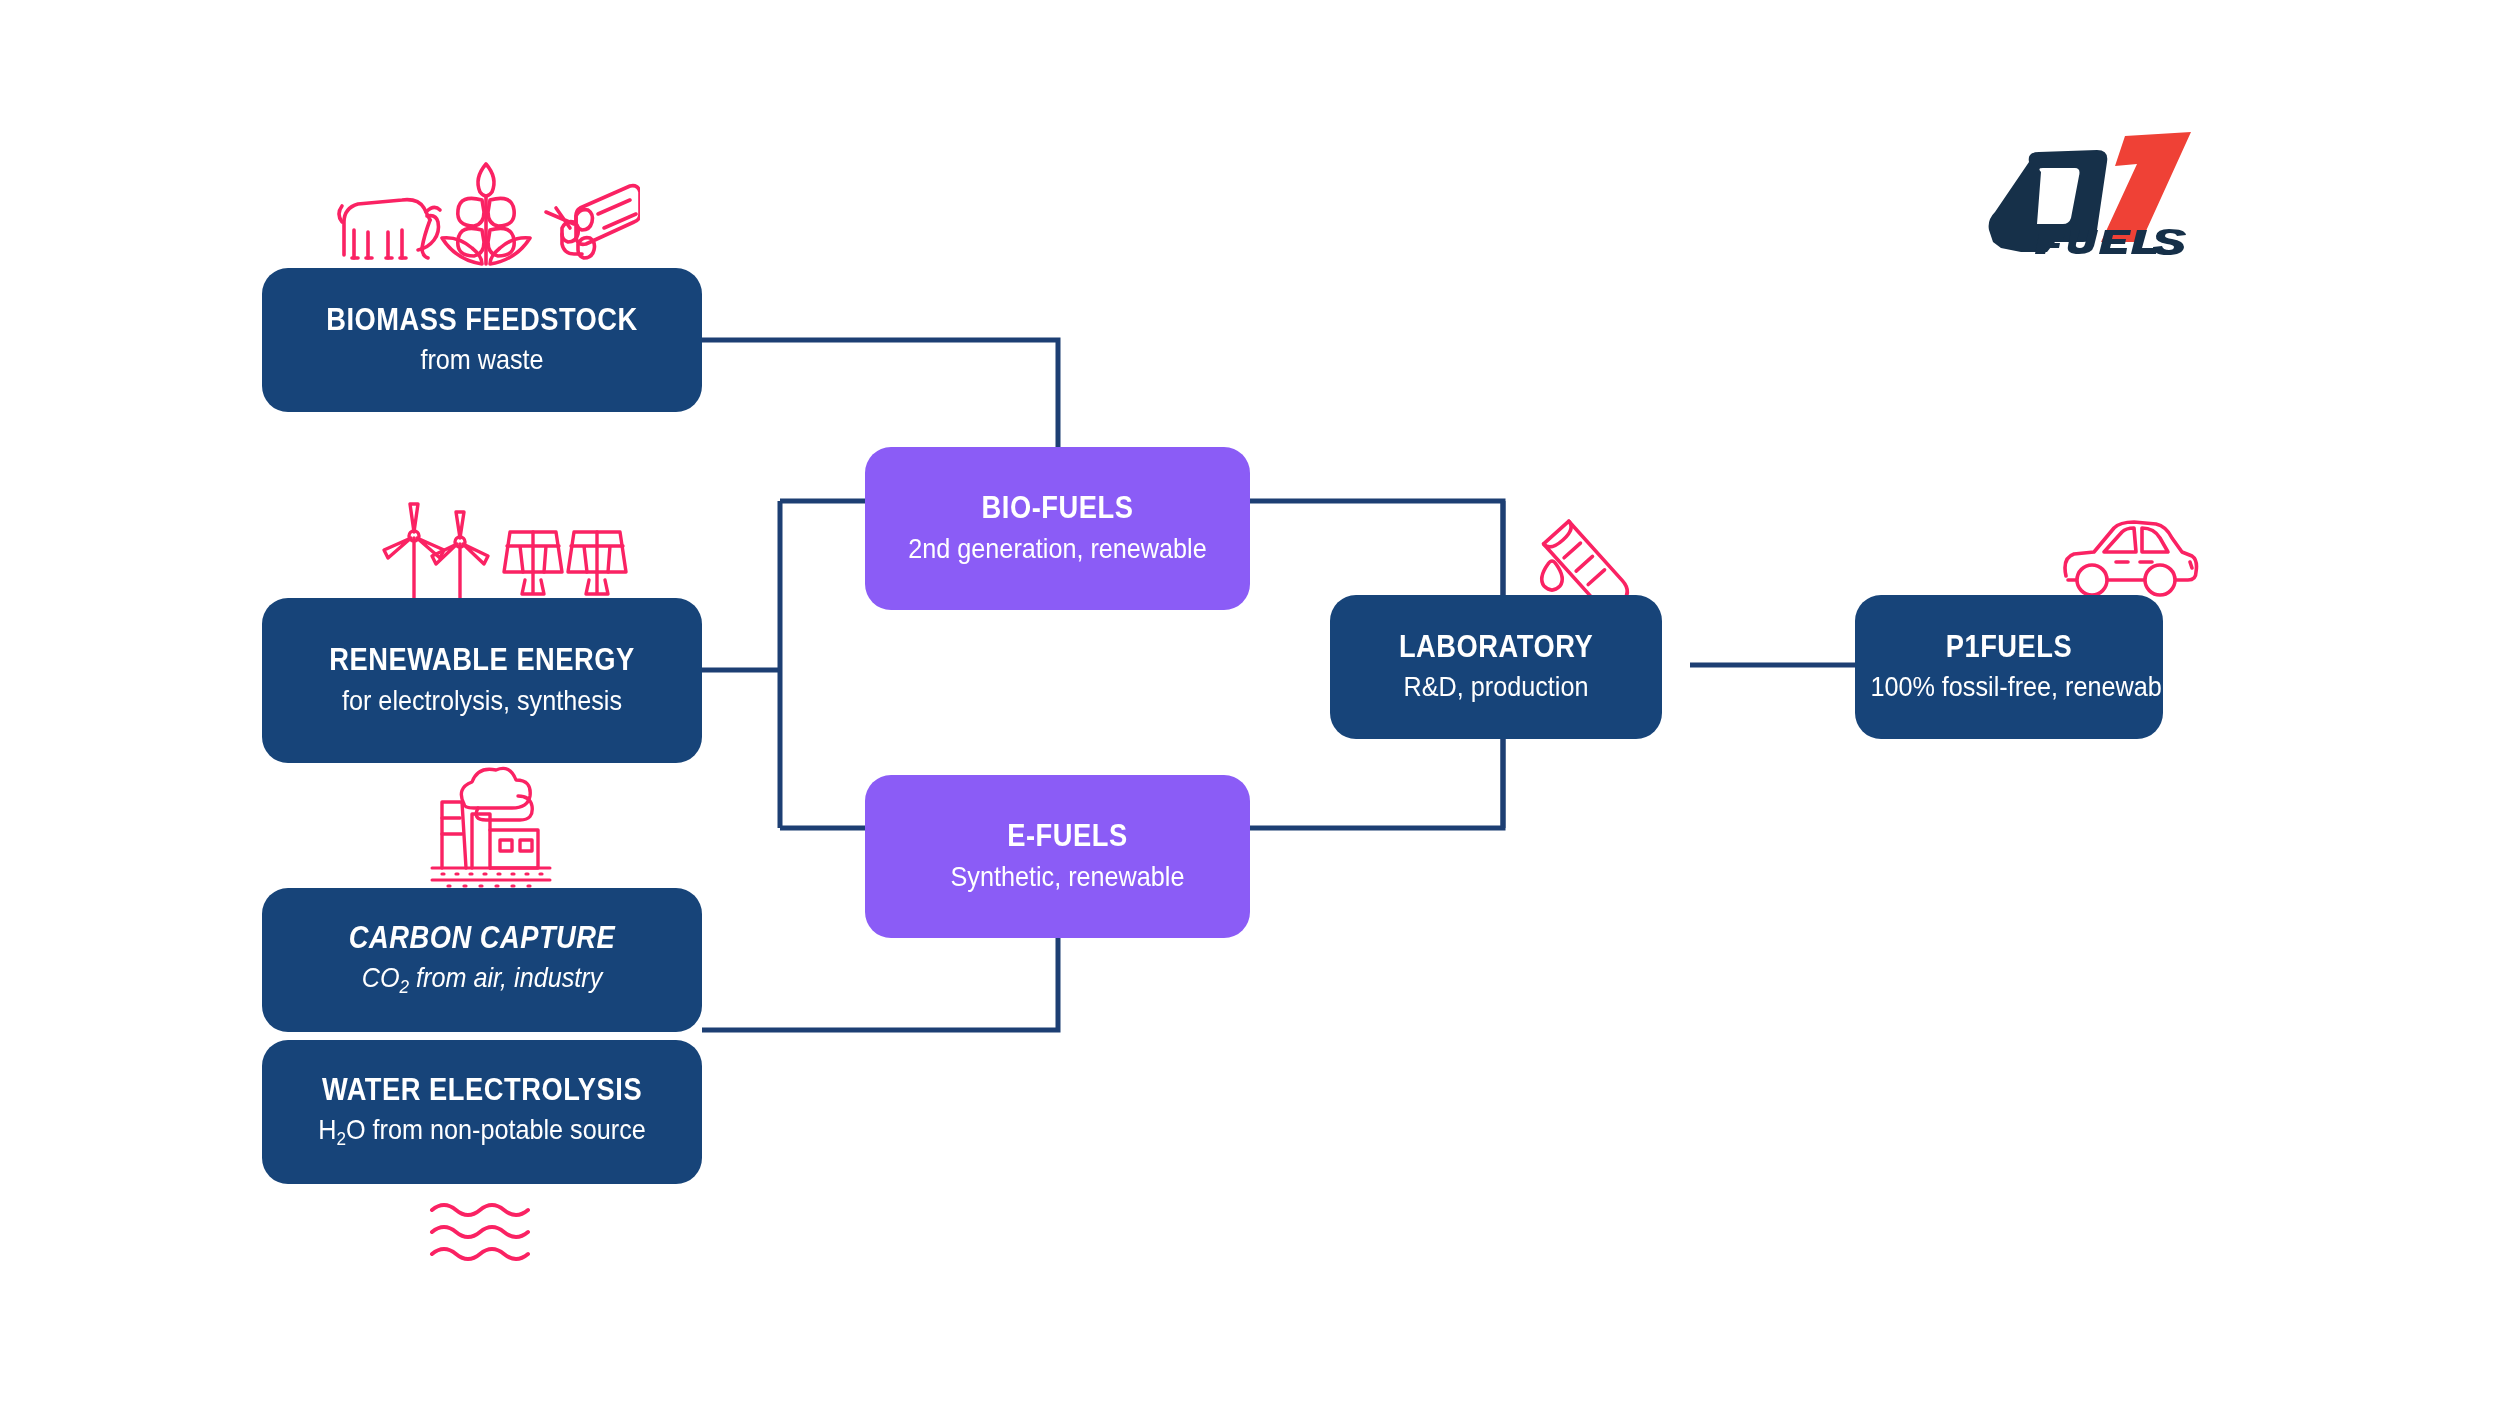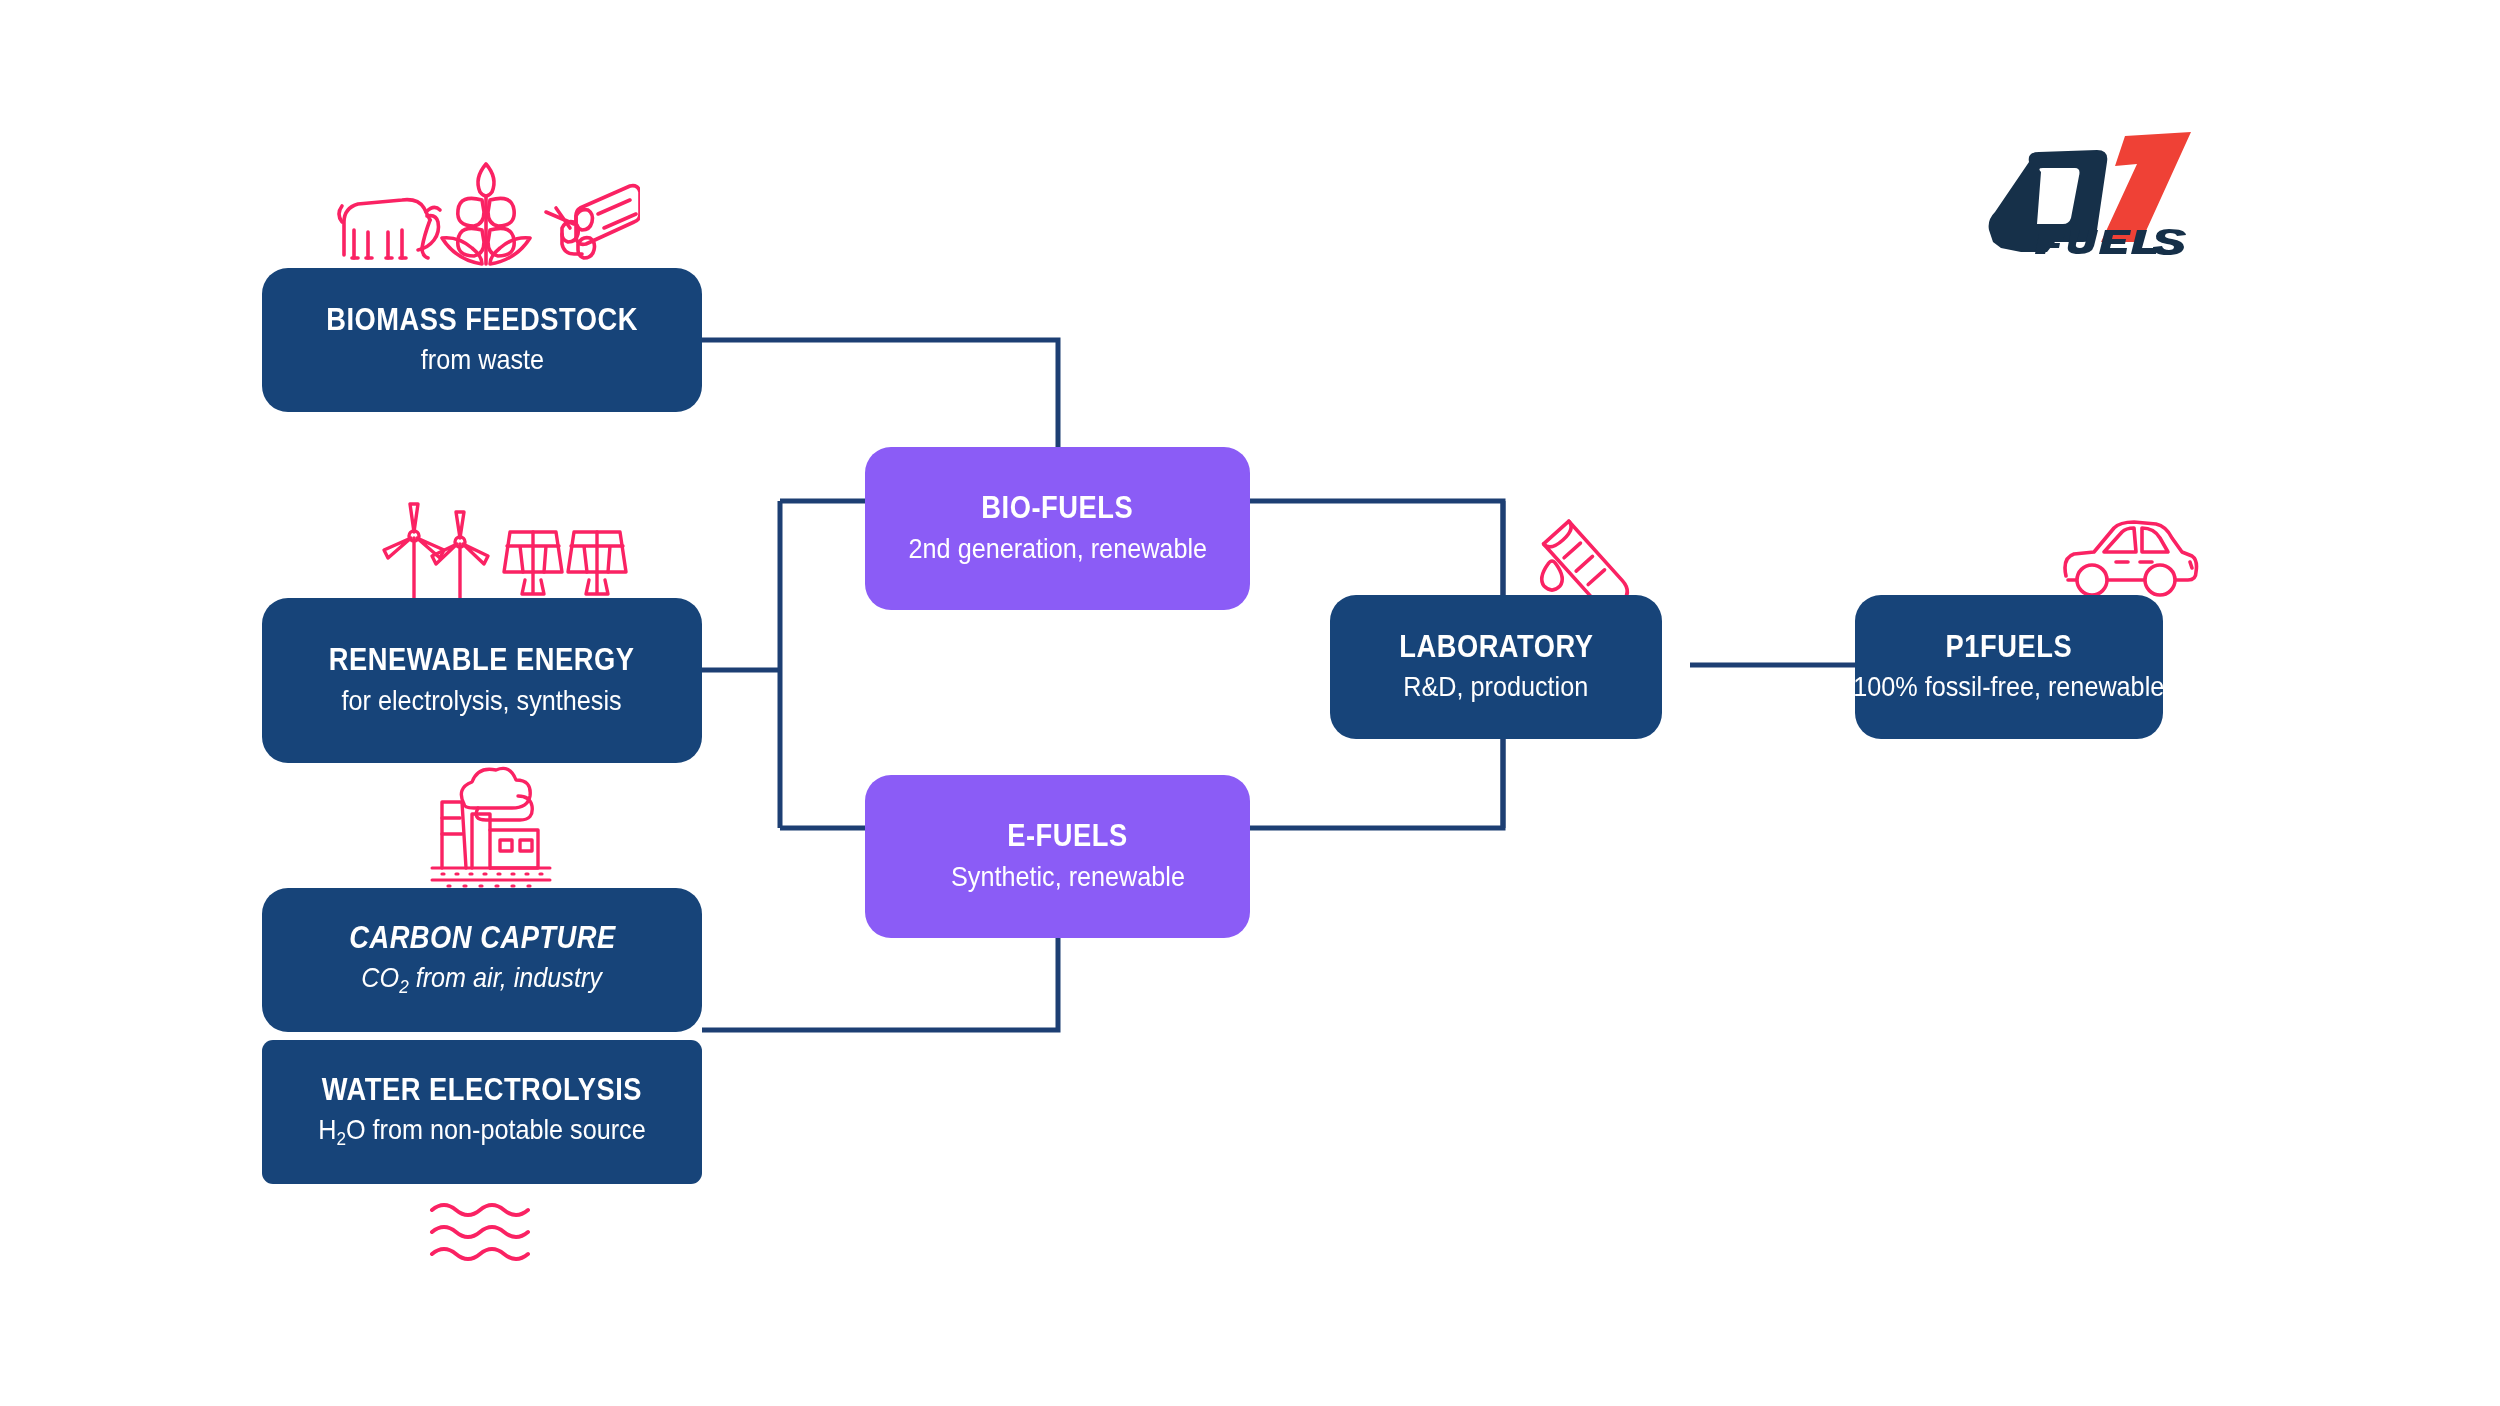--- a/index.html
+++ b/index.html
@@ -29,21 +29,20 @@
     pointer-events: none;
   }
 
   
   .node {
     position: absolute;
     box-sizing: border-box;
     border-radius: 26px;
     display: flex;
     flex-direction: column;
-    align-items: center;
     justify-content: center;
     text-align: center;
     color: #ffffff;
     overflow: visible;
   }
   .node.navy   { background: #174479; }
   .node.pink   { background: #8b5cf6; margin-top: 29px; }
 
   .node-title {
     font-family: "Liberation Sans Narrow", "Liberation Sans", sans-serif;
@@ -236,21 +235,21 @@
     <div class="node-sub">for electrolysis, synthesis</div>
   </div>
 
   <div class="node navy" style="left:262px; top:888px; width:440px; height:144px;font-style:italic;">
     <div class="node-title">CARBON CAPTURE</div>
     <div class="node-sub">
       <span>CO</span><sub>2</sub><span> from air, industry</span>
     </div>
   </div>
 
-  <div class="node navy" style="left:262px; top:1040px; width:440px; height:144px;border-radius:11px;">
+  <div class="node navy" style="left:262px; top:1040px; width:440px; height:144px;">
     <div class="node-title">WATER ELECTROLYSIS</div>
     <div class="node-sub">
       <span>H</span><sub>2</sub><span>O from non-potable source</span>
     </div>
   </div>
 
   <div class="node pink" style="left:865px; top:418px; width:385px; height:163px;">
     <div class="node-title">BIO-FUELS</div>
     <div class="node-sub">2nd generation, renewable</div>
   </div>

